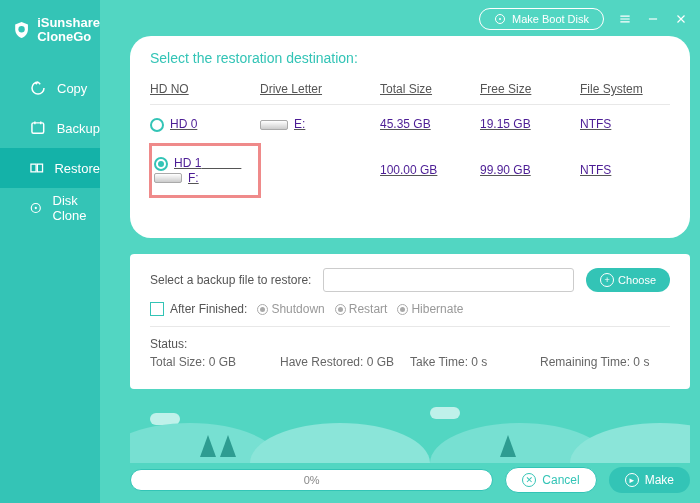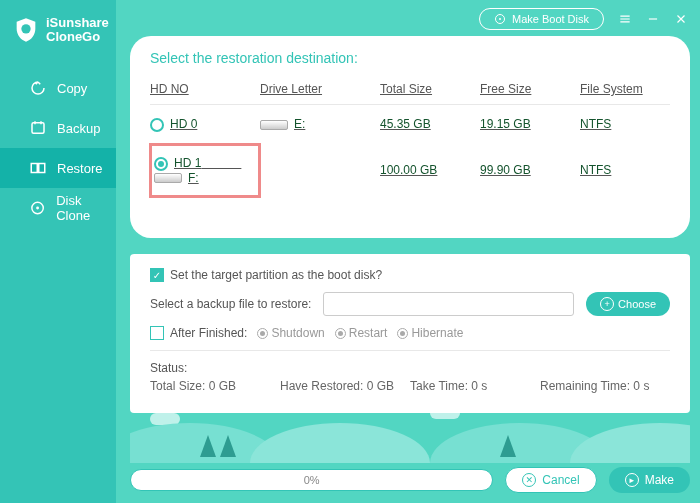--- a/index.html
+++ b/index.html
@@ -1,19 +1,19 @@
 <!DOCTYPE html>
 <html><head>
 <meta charset="utf-8">
 <style>
 * { margin: 0; padding: 0; box-sizing: border-box; font-family: "Segoe UI", Arial, sans-serif; }
 body { width: 700px; height: 503px; overflow: hidden; background: #52d6c2; position: relative; }
 
 
-.sidebar { position: absolute; left: 0; top: 0; width: 116px; height: 503px; background: #34c4b6; }
+.sidebar { position: absolute; left: 0; top: 0; width: 100px; height: 503px; background: #34c4b6; }
 .logo-area { height: 60px; display: flex; align-items: center; padding-left: 12px; color: #fff; }
 .logo-area .shield { width: 28px; height: 28px; margin-right: 6px; }
 .logo-text { font-size: 13px; font-weight: 600; line-height: 1.1; }
 .nav { margin-top: 8px; }
 .nav-item { display: flex; align-items: center; height: 40px; padding-left: 29px; color: #fff; font-size: 13px; cursor: pointer; }
 .nav-item svg { width: 18px; height: 18px; margin-right: 10px; }
 .nav-item.active { background: #14b2a8; }
 
 
 .titlebar { position: absolute; right: 12px; top: 8px; display: flex; align-items: center; gap: 14px; justify-content: space-between; }
@@ -23,21 +23,21 @@
 
 
 .main { position: absolute; left: 130px; top: 36px; width: 560px; }
 
 .panel { background: #fff; border-radius: 4px; padding: 14px 20px 20px; margin-bottom: 16px; color: #555; font-size: 12px; }
 .panel-title { color: #33c4b6; font-size: 14px; margin-bottom: 8px; }
 
 
 table { width: 100%; border-collapse: collapse; text-decoration: underline; }
 th { text-align: left; font-weight: normal; color: #555; font-size: 12px; padding: 8px 0; border-bottom: 1px solid #e8e8e8; }
-td { padding: 12px 0; font-size: 12px; color: #14532d; }
+td { padding: 12px 0; font-size: 12px; color: #4c1d95; }
 .radio { width: 14px; height: 14px; border: 2px solid #33c4b6; border-radius: 50%; display: inline-block; vertical-align: middle; margin-right: 6px; }
 .radio.checked::after { content: ""; display: block; width: 6px; height: 6px; background: #33c4b6; border-radius: 50%; margin: 2px; }
 .drive-icon { width: 28px; height: 10px; background: linear-gradient(#fff,#ccc); border: 1px solid #aaa; border-radius: 2px; display: inline-block; vertical-align: middle; margin-right: 6px; }
 .highlight-row { outline: 3px solid #ef8a8a; outline-offset: -2px; }
 
 
 .opt-row { display: flex; align-items: center; margin-bottom: 10px; }
 .chk { width: 14px; height: 14px; border: 1px solid #33c4b6; display: inline-flex; align-items: center; justify-content: center; margin-right: 6px; }
 .chk.checked { background: #33c4b6; }
 .chk.checked::after { content: "✓"; color: #fff; font-size: 10px; }
@@ -176,24 +176,20 @@
           <td>100.00 GB</td>
           <td>99.90 GB</td>
           <td>NTFS</td>
         </tr>
       </tbody>
     </table>
   </div>
 
   <div class="panel">
     <div class="opt-row">
-      <span class="chk checked"></span>
-      <span>Set the target partition as the boot disk?</span>
-    </div>
-    <div class="opt-row">
       <span>Select a backup file to restore:</span>
       <input class="backup-input" type="text" style="">
       <div class="choose-btn">
         <span class="ico-circ">+</span>
         <span>Choose</span>
       </div>
     </div>
     <div class="opt-row">
       <span class="chk"></span>
       <span>After Finished:</span>

